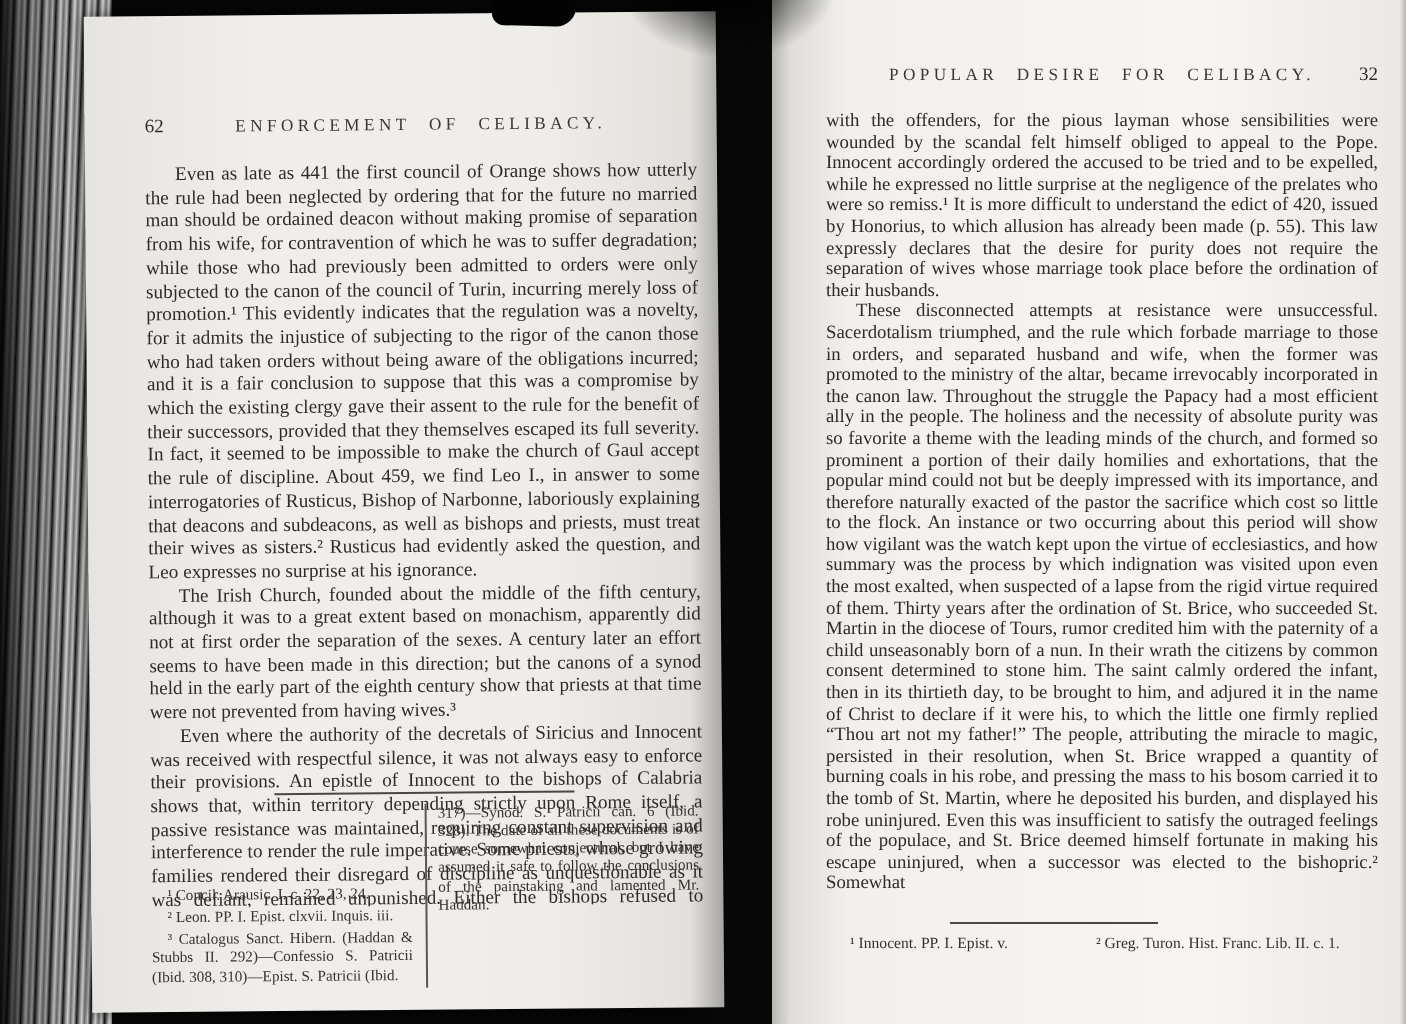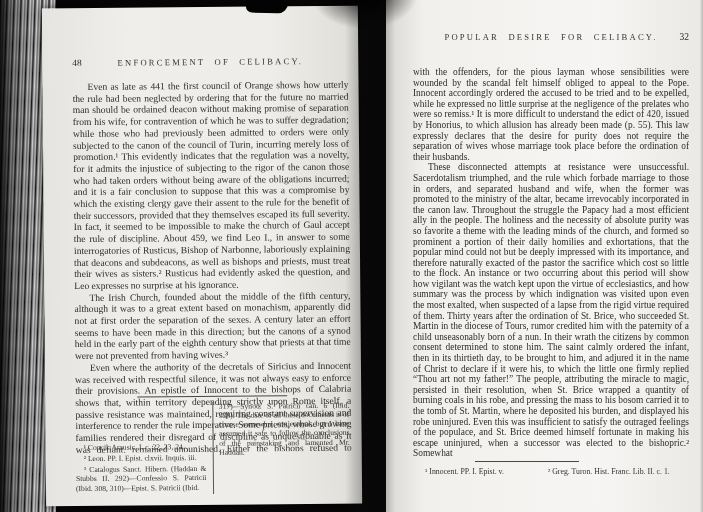--- a/index.html
+++ b/index.html
@@ -54,21 +54,21 @@
 
   .pagehead{display:flex;align-items:baseline;font-size:8.6px;letter-spacing:1px;}
   .pagehead .side{width:30px;font-size:9.5px;letter-spacing:0;}
   .pagehead .side.right{text-align:right;}
   .running-head{flex:1;text-align:center;letter-spacing:2.2px;word-spacing:5px;color:#3a3733;}
 
   .body{margin-top:13px;text-align:justify;overflow:hidden;}
   .page-left  .body{font-size:9.6px;line-height:11.7px;height:372px;}
   .page-right .body{font-size:9.4px;line-height:10.6px;height:402px;}
   .body p{margin:0;text-indent:15px;}
-  .page-right .body p:first-child{text-indent:0;margin-top:12px;}
+  .page-right .body p:first-child{text-indent:0;}
 
   .fnblock{position:absolute;font-size:7.6px;line-height:9.3px;text-align:justify;color:#35322e;}
   .page-left  .fnblock{left:30px;right:12px;bottom:11px;}
   .page-right .fnblock{left:27px;right:14px;bottom:36px;margin-top:28px;}
   .fnrule{border-top:1px solid #4a4742;height:0;margin-bottom:5px;}
   .page-left  .fnrule{width:150px;margin-left:auto;margin-right:auto;}
   .page-right .fnrule{width:104px;margin-left:62px;}
   .fncols{display:flex;}
   .fncol{width:50%;}
   .fncol1{padding-right:6px;margin-top:40px;}
@@ -81,21 +81,21 @@
 </head>
 <body>
 
 <div class="scan">
 
   <div class="page-edges"></div>
 
   <div class="page page-left">
     <div class="content">
       <div class="pagehead">
-        <span class="side">48</span>
+        <span class="side">62</span>
         <span class="running-head">ENFORCEMENT OF CELIBACY.</span>
         <span class="side right"></span>
       </div>
       <div class="body">
           <p>Even as late as 441 the first council of Orange shows how utterly the rule had been neglected by ordering that for the future no married man should be ordained deacon without making promise of separation from his wife, for contravention of which he was to suffer degradation; while those who had previously been admitted to orders were only subjected to the canon of the council of Turin, incurring merely loss of promotion.¹  This evidently indicates that the regulation was a novelty, for it admits the injustice of subjecting to the rigor of the canon those who had taken orders without being aware of the obligations incurred; and it is a fair conclusion to suppose that this was a compromise by which the existing clergy gave their assent to the rule for the benefit of their successors, provided that they themselves escaped its full severity.  In fact, it seemed to be impossible to make the church of Gaul accept the rule of discipline.  About 459, we find Leo I., in answer to some interrogatories of Rusticus, Bishop of Narbonne, laboriously explaining that deacons and subdeacons, as well as bishops and priests, must treat their wives as sisters.²  Rusticus had evidently asked the question, and Leo expresses no surprise at his ignorance.</p>
           <p>The Irish Church, founded about the middle of the fifth century, although it was to a great extent based on monachism, apparently did not at first order the separation of the sexes.  A century later an effort seems to have been made in this direction; but the canons of a synod held in the early part of the eighth century show that priests at that time were not prevented from having wives.³</p>
           <p>Even where the authority of the decretals of Siricius and Innocent was received with respectful silence, it was not always easy to enforce their provisions.  An epistle of Innocent to the bishops of Calabria shows that, within territory depending strictly upon Rome itself, a passive resistance was maintained, requiring constant supervision and interference to render the rule imperative.  Some priests, whose growing families rendered their disregard of discipline as unquestionable as it was defiant, remained unpunished.  Either the bishops refused to execute the laws, or their sympathies were known to be</p>
         </div>
       <div class="fnblock">
         <div class="fnrule"></div>

